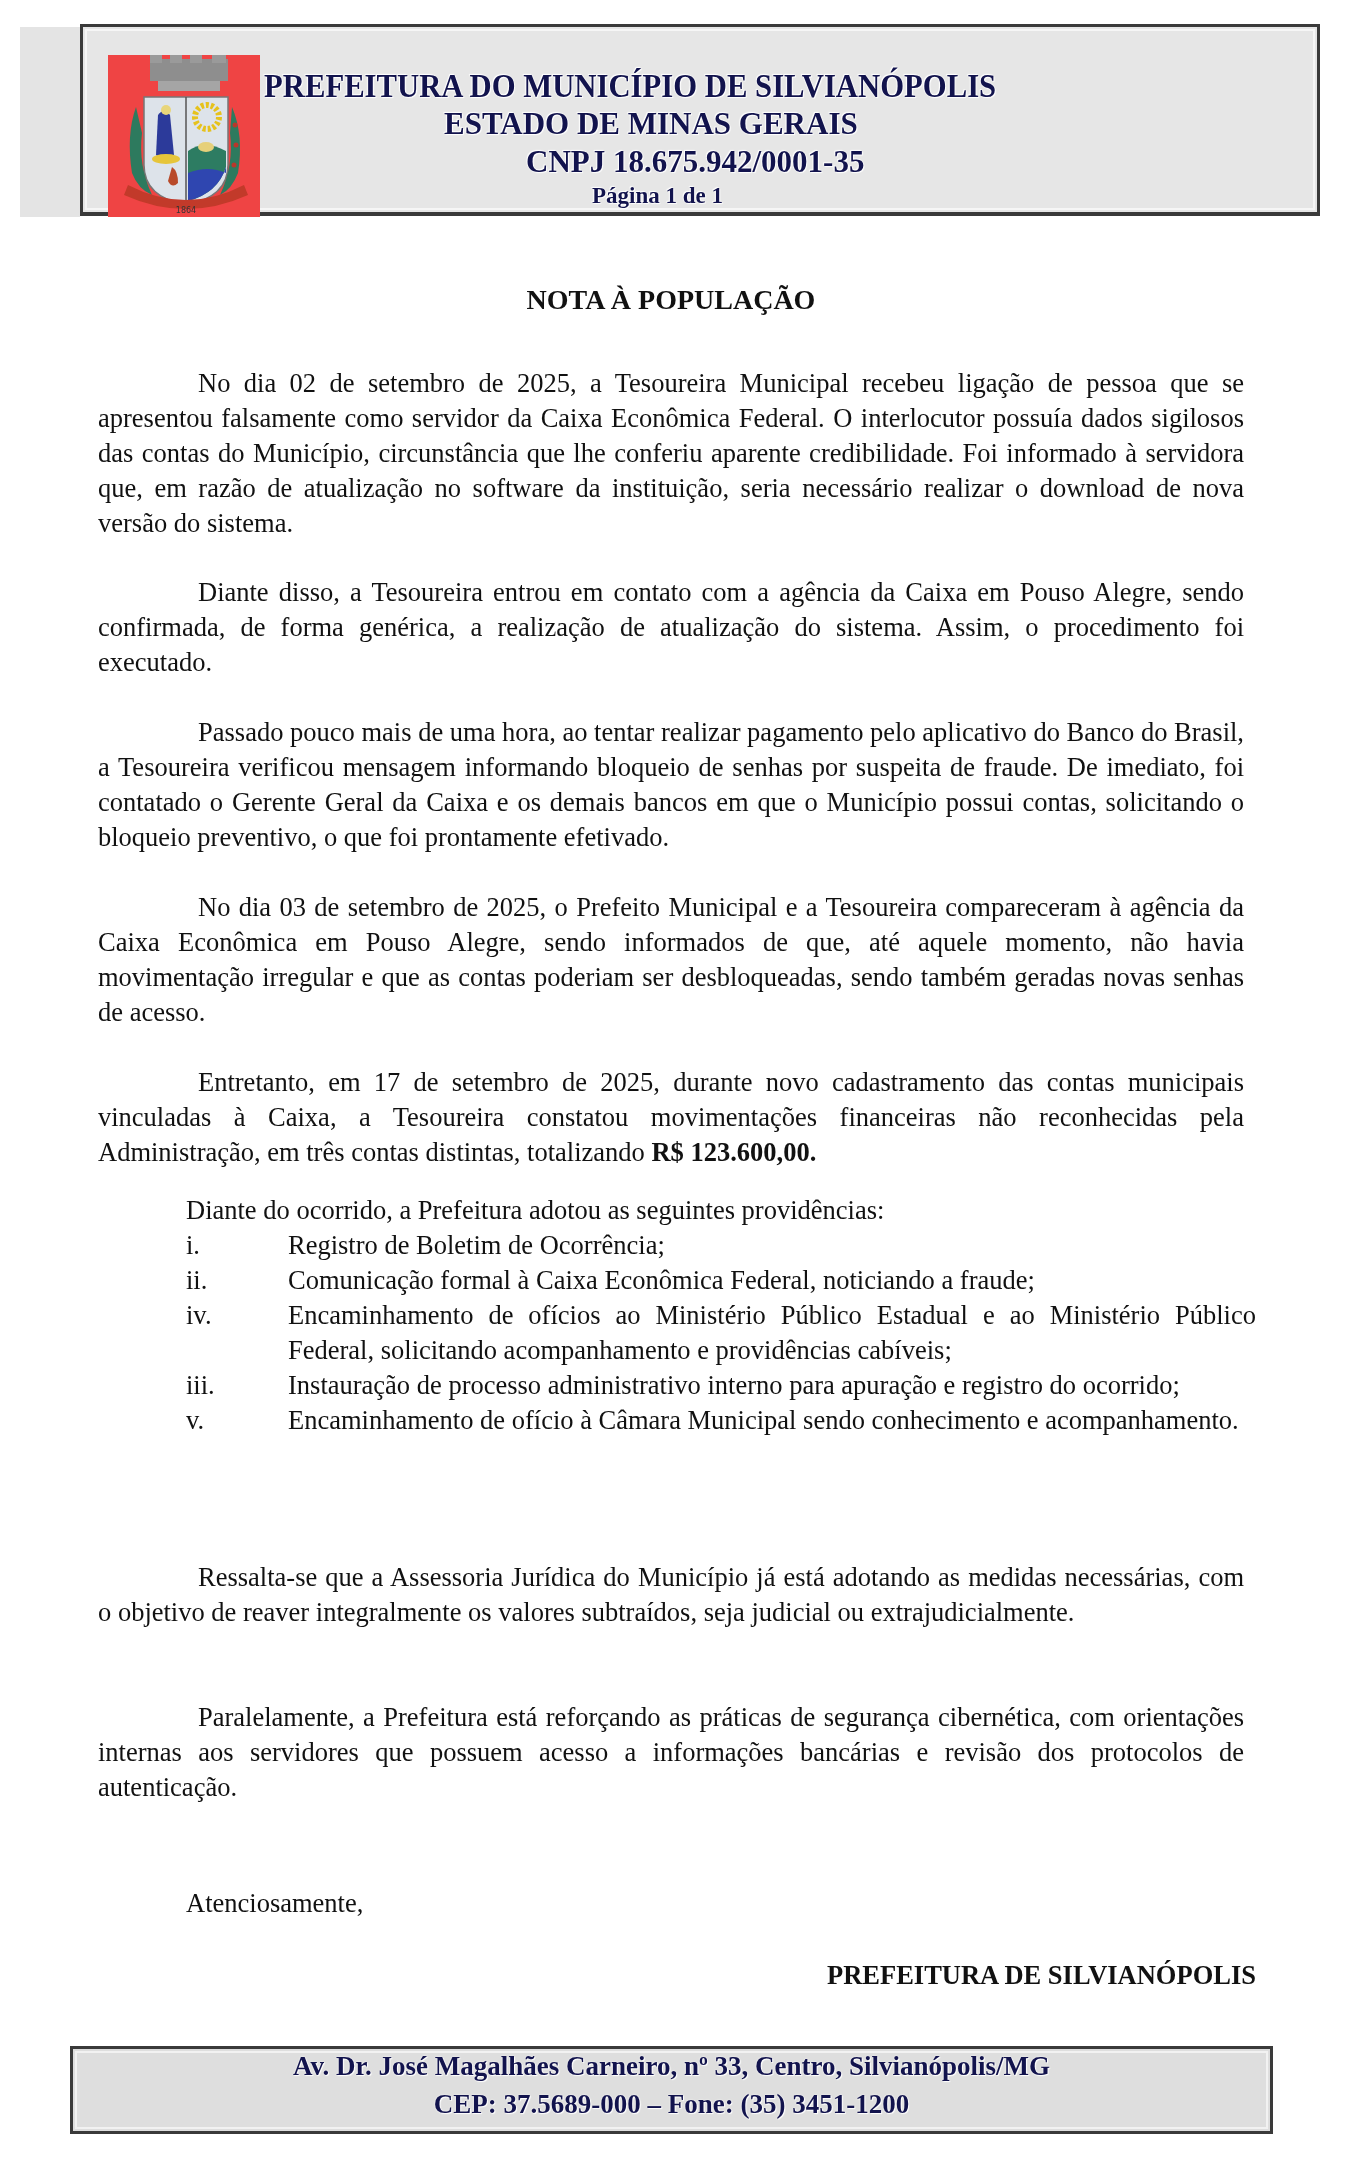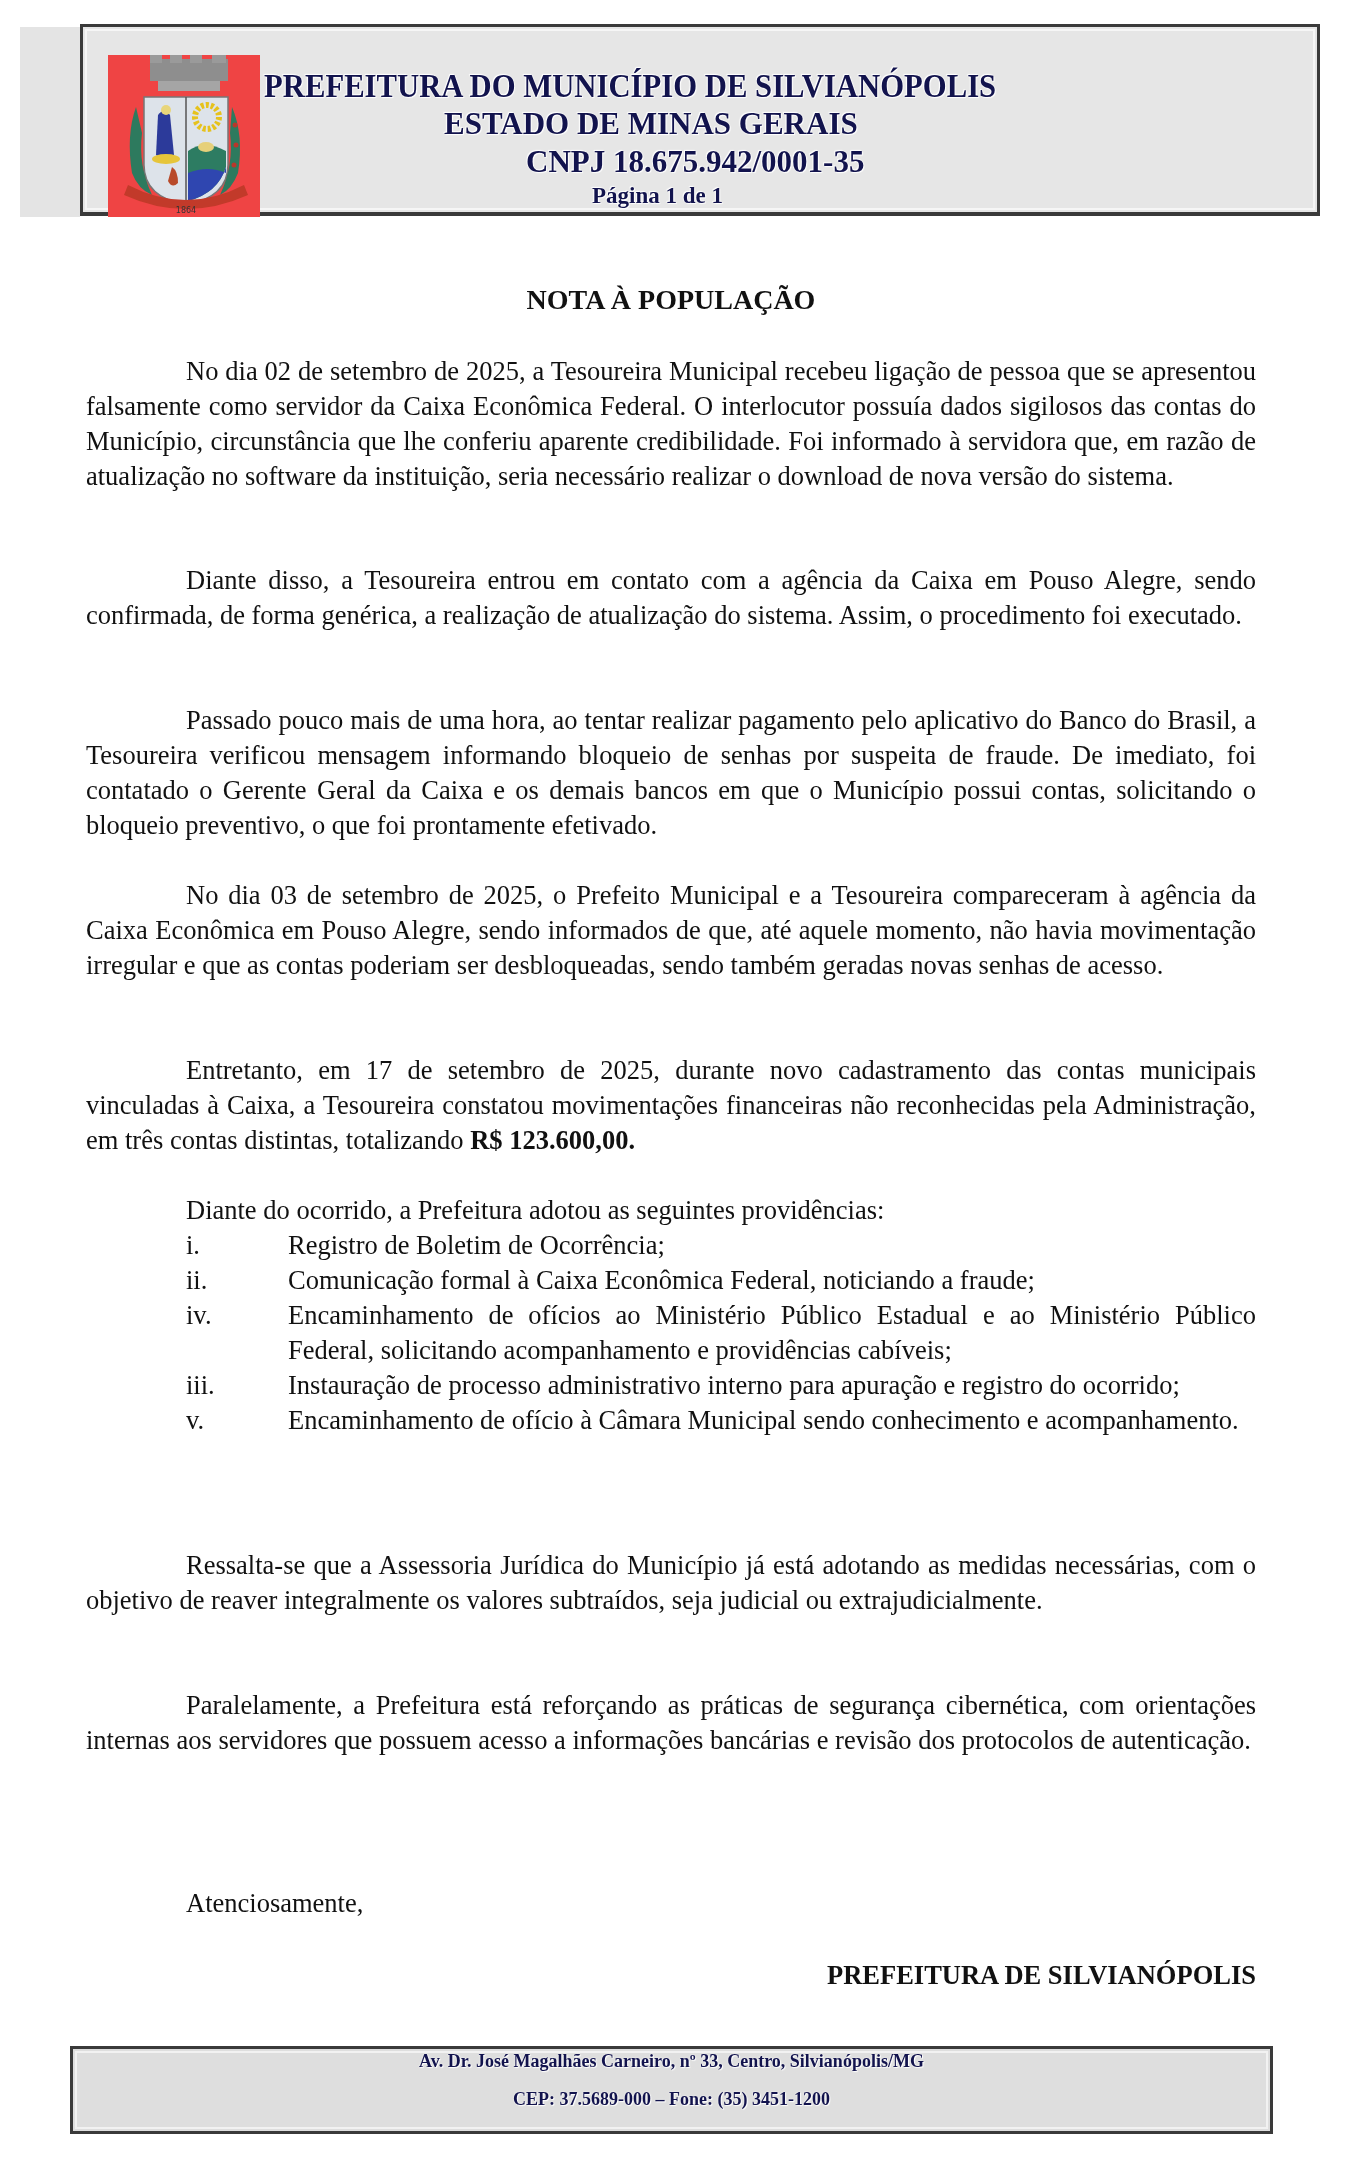--- a/index.html
+++ b/index.html
@@ -36,21 +36,21 @@
   .hdr-4 { top: 183px; font-size: 23px; left: 592px; width: auto; text-align: left; }
 
   .title {
     position: absolute; top: 284px; left: 86px; width: 1170px; text-align: center;
     font-weight: bold; font-size: 28px;
   }
   .body {
     position: absolute; left: 86px; width: 1170px;
     font-size: 26.5px; line-height: 35px; text-align: justify; text-align-last: left;
   }
-  .body p { margin: 0; text-indent: 100px; }
+  .body p { margin: 12px; text-indent: 100px; }
   .p1 { top: 354px; }
   .p2 { top: 563px; }
   .p3 { top: 703px; }
   .p4 { top: 878px; }
   .p5 { top: 1053px; }
   .intro { position: absolute; left: 186px; top: 1193px; font-size: 26.5px; line-height: 35px; }
   .list {
     position: absolute; left: 186px; top: 1228px; width: 1070px;
     font-size: 26.5px; line-height: 35px; margin: 0; padding: 0; list-style: none;
   }
@@ -66,21 +66,21 @@
   }
   .footer-box {
     position: absolute; left: 70px; top: 2046px; width: 1203px; height: 88px;
     background: #dedede; border: 3px solid #3a3a3a; box-sizing: border-box;
   }
   .footer-box::before {
     content: ""; position: absolute; inset: 2px; border: 2px solid #f2f2f2; pointer-events: none;
   }
   .ftr-line {
     position: absolute; left: 0; width: 100%; text-align: center; font-weight: bold;
-    color: #12134d; font-size: 18px; white-space: nowrap;
+    color: #12134d; font-size: 27px; white-space: nowrap;
     text-shadow: 0 0 2px #ffffff, 1px 1px 1px #ffffff;
   }
   .ftr-1 { top: 2px; }
   .ftr-2 { top: 40px; }
   .money { font-weight: bold; }
 </style>
 </head>
 <body>
 
 <div class="left-strip"></div>

